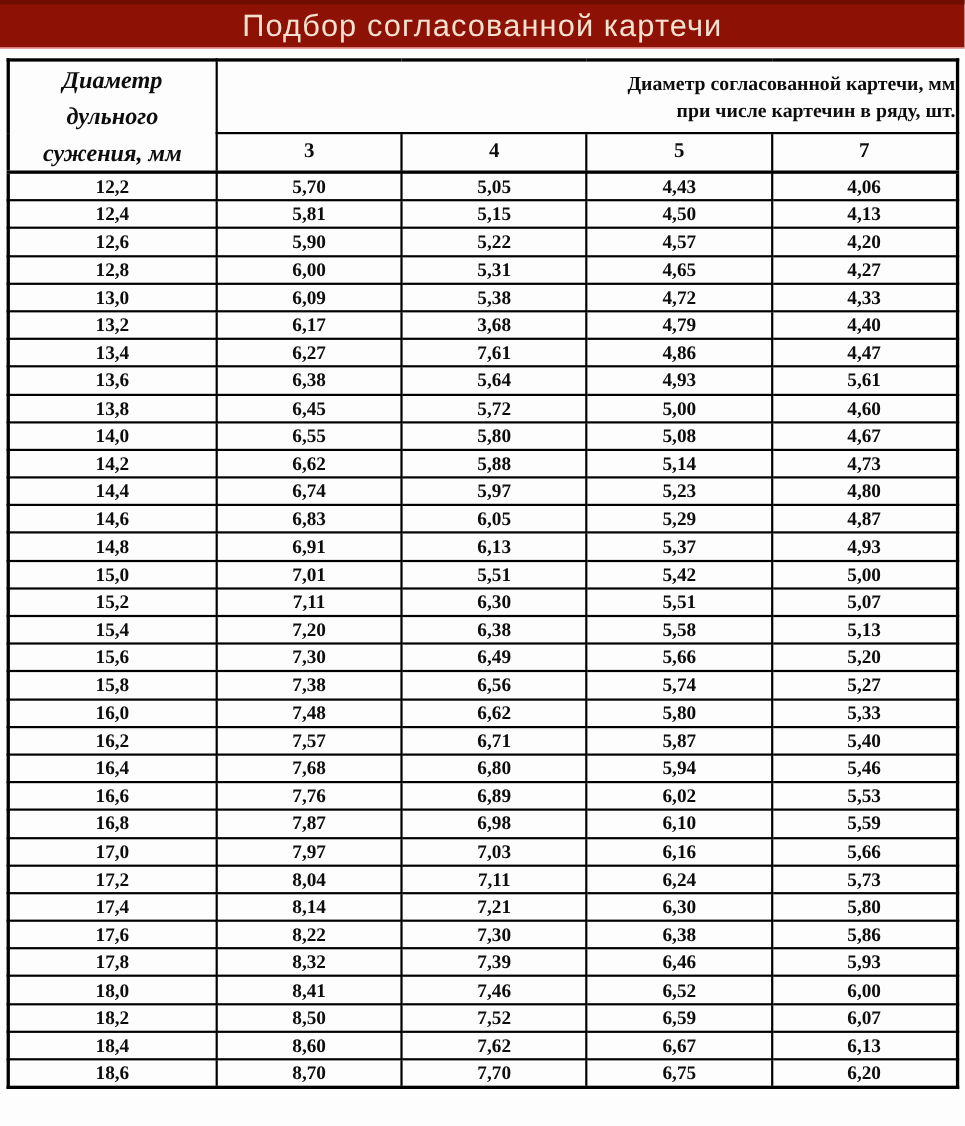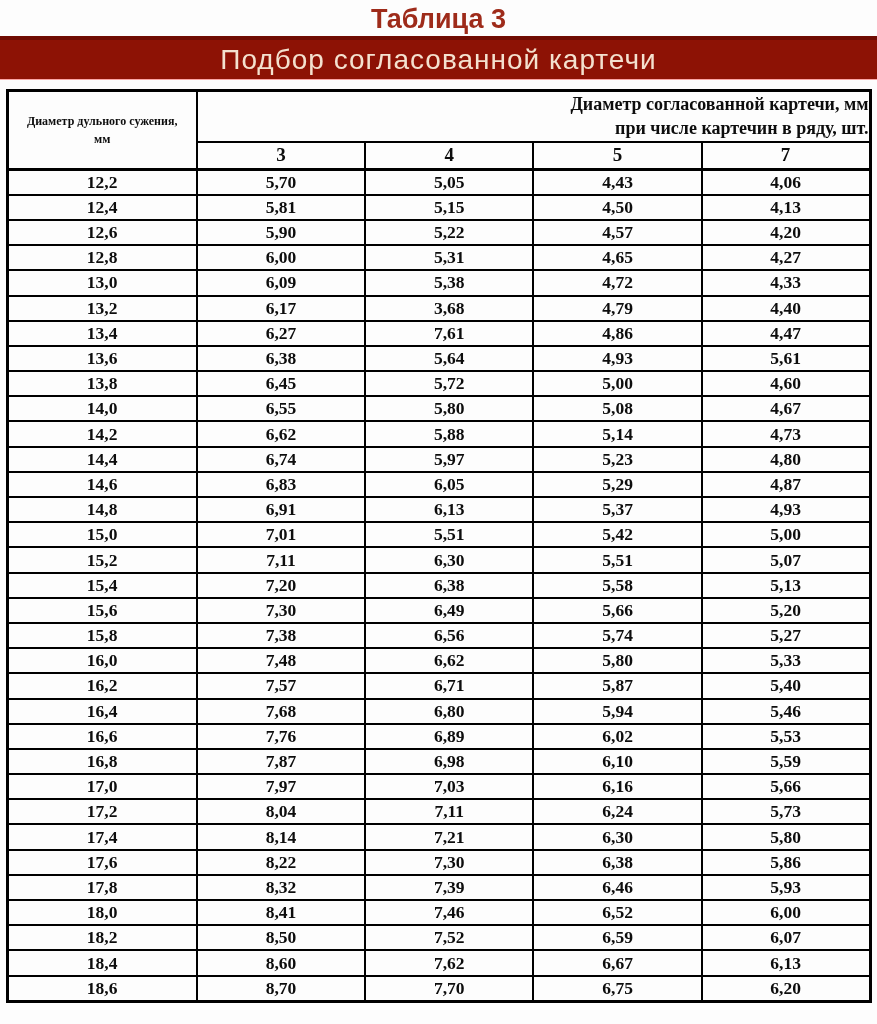--- a/index.html
+++ b/index.html
@@ -52,24 +52,25 @@
   col.cn { width: 19.5%; }
   th, td {
     border: 2px solid #000;
     text-align: center;
     vertical-align: middle;
     color: #0d0d0d;
     padding: 0;
   }
   thead { border-bottom: 3px solid #000; }
   th.corner {
-    font-size: 12px;
+    font-size: 22px;
     font-weight: bold;
     line-height: 1.5;
     padding: 0 10px;
+    font-style: italic;
   }
   th.group {
     font-size: 18px;
     font-weight: bold;
     height: 48px;
     line-height: 1.35;
     text-align: right;
   }
   tr.subheader th {
     height: 25px;
@@ -80,21 +81,20 @@
     height: 23.2px;
     font-size: 17.5px;
     font-weight: bold;
   }
 </style>
 </head>
 <body>
 
 <div class="page">
 
-  <div class="doc-title">Таблица 3</div>
 
   <div class="banner">
     <span>Подбор согласованной картечи</span>
   </div>
 
   <table class="main">
     <colgroup>
       <col class="c0">
       <col class="cn">
       <col class="cn">

